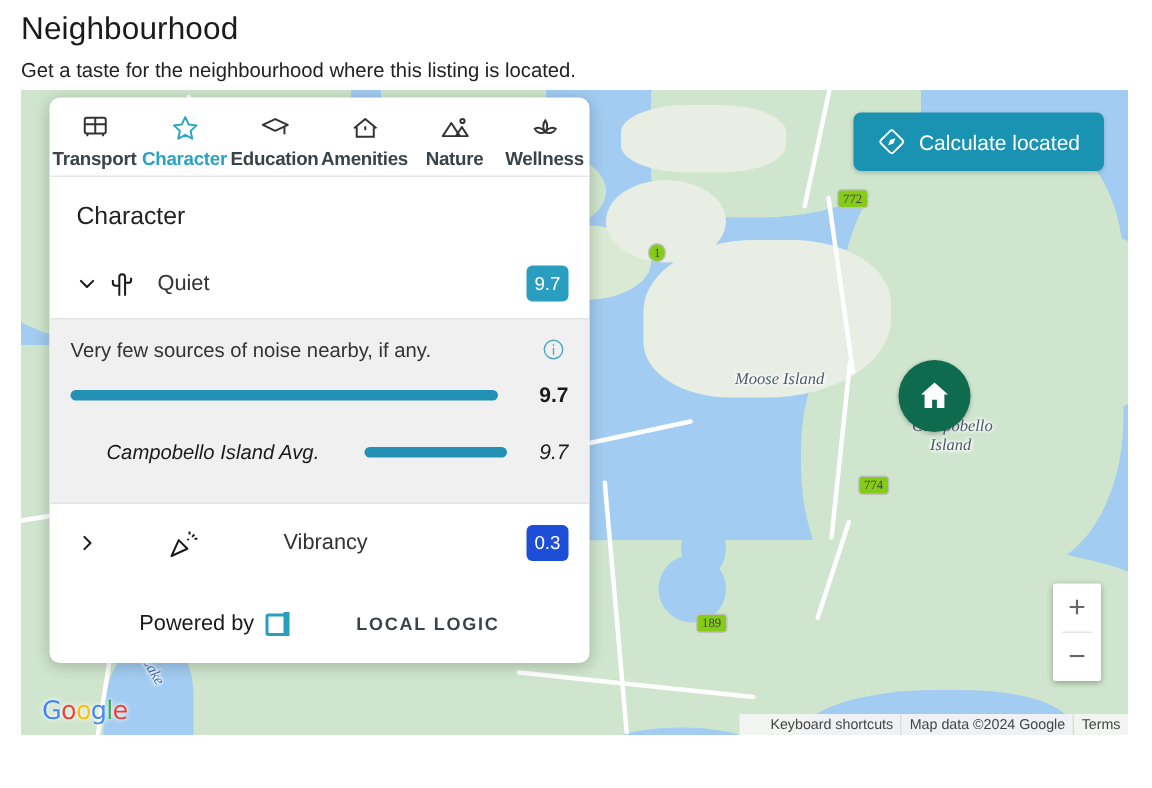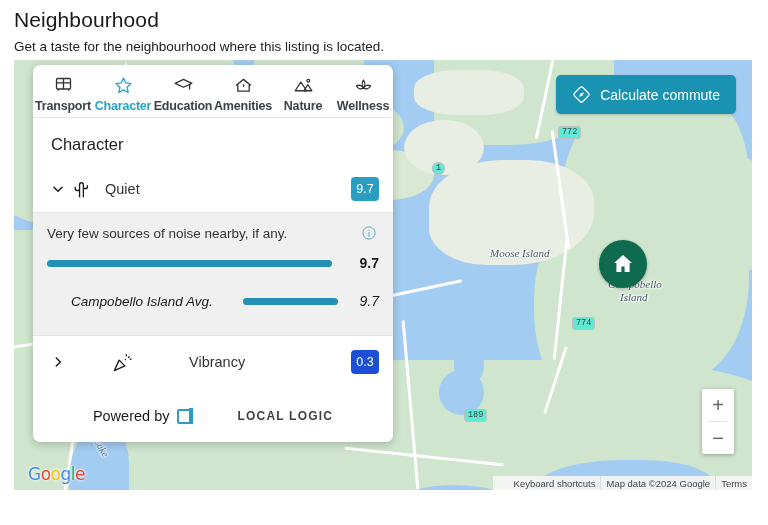--- a/index.html
+++ b/index.html
@@ -41,28 +41,28 @@
   .land2 { position: absolute; background: #d9e9d3; }
   .landlight { position: absolute; background: #e8eee3; }
 
   .road {
     position: absolute;
     background: #ffffff;
     border-radius: 2px;
   }
   .shieldlbl {
     position: absolute;
-    background: #5eead4;
+    background: #84cc16;
     border: 1px solid #c0c0c0;
     border-radius: 3px;
     font-size: 8.5px;
     color: #444;
     padding: 0px 3px;
     line-height: 11px;
-    font-family: Liberation Mono, monospace;
+    font-family: Liberation Serif, serif;
   }
   .maplbl {
     position: absolute;
     font-style: italic;
     color: #4a5b6b;
     font-size: 11px;
     text-shadow: 0 0 3px #fff, 0 0 2px #fff, 1px 1px 2px #fff, -1px -1px 2px #fff;
     white-space: nowrap;
     font-family: "Liberation Serif", serif;
   }
@@ -370,21 +370,21 @@
       <div>Keyboard shortcuts</div>
       <div>Map data ©2024 Google</div>
       <div>Terms</div>
     </div>
 
     <button class="commute-btn">
       <svg viewBox="0 0 24 24" fill="none" stroke="#fff" stroke-width="1.6">
         <rect x="4.6" y="4.6" width="14.8" height="14.8" rx="2.4" transform="rotate(45 12 12)"></rect>
         <path d="M15 9 L10.6 10.6 L9 15 L13.4 13.4 Z" fill="#fff" stroke="none"></path>
       </svg>
-      <span>Calculate commute</span>
+      <span>Calculate located</span>
     </button>
   </div>
 
 </div>
 
 <div class="ll-panel">
 
   <div class="ll-tabs">
     <button class="ll-tab">
       <span class="tico">

